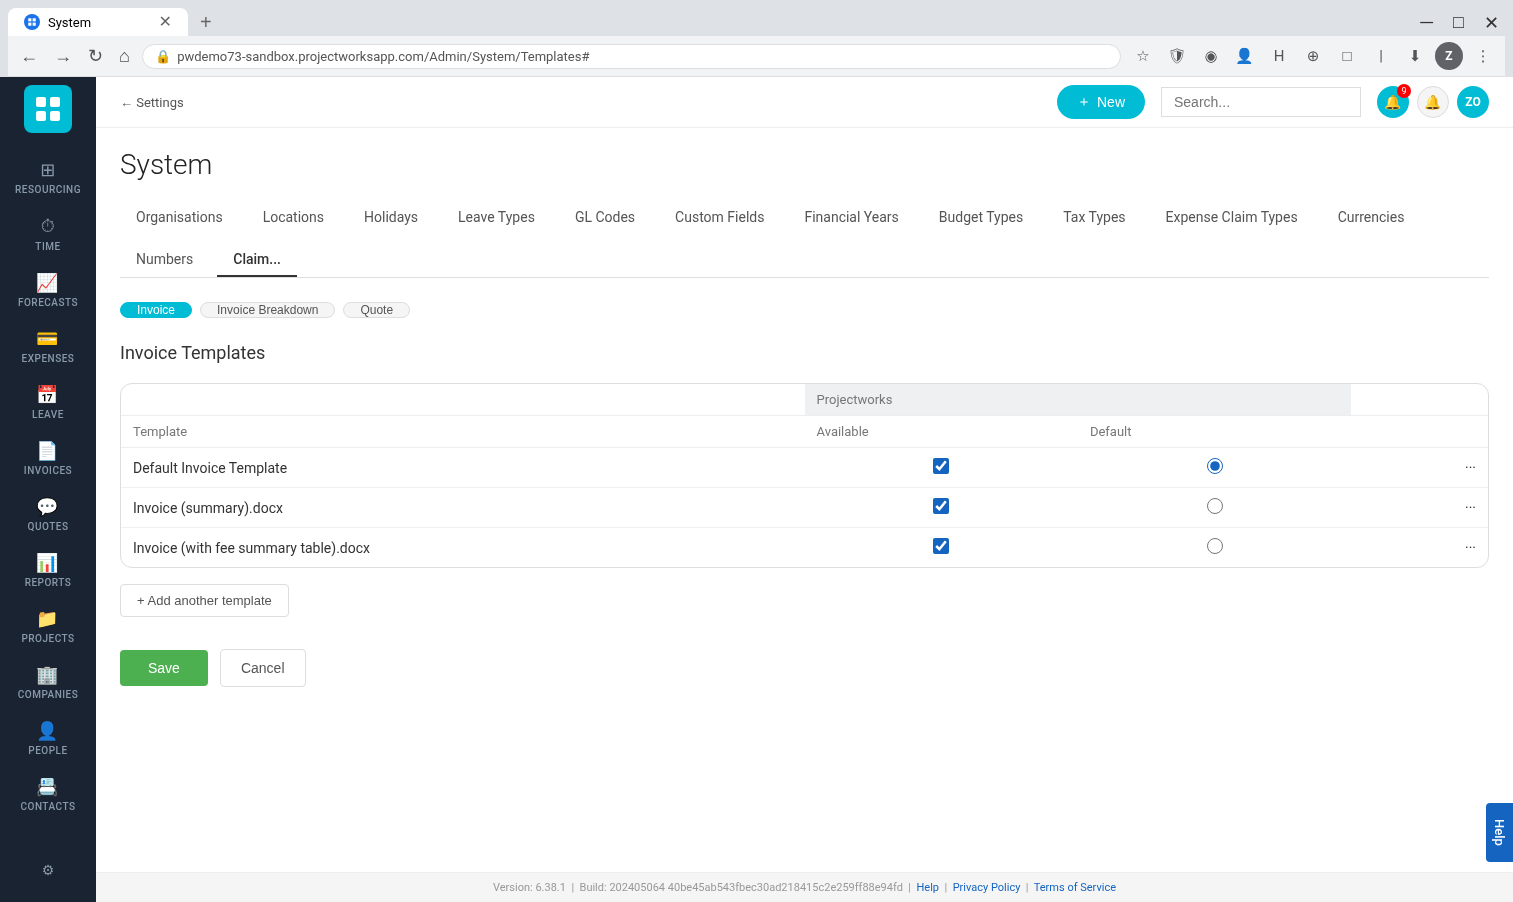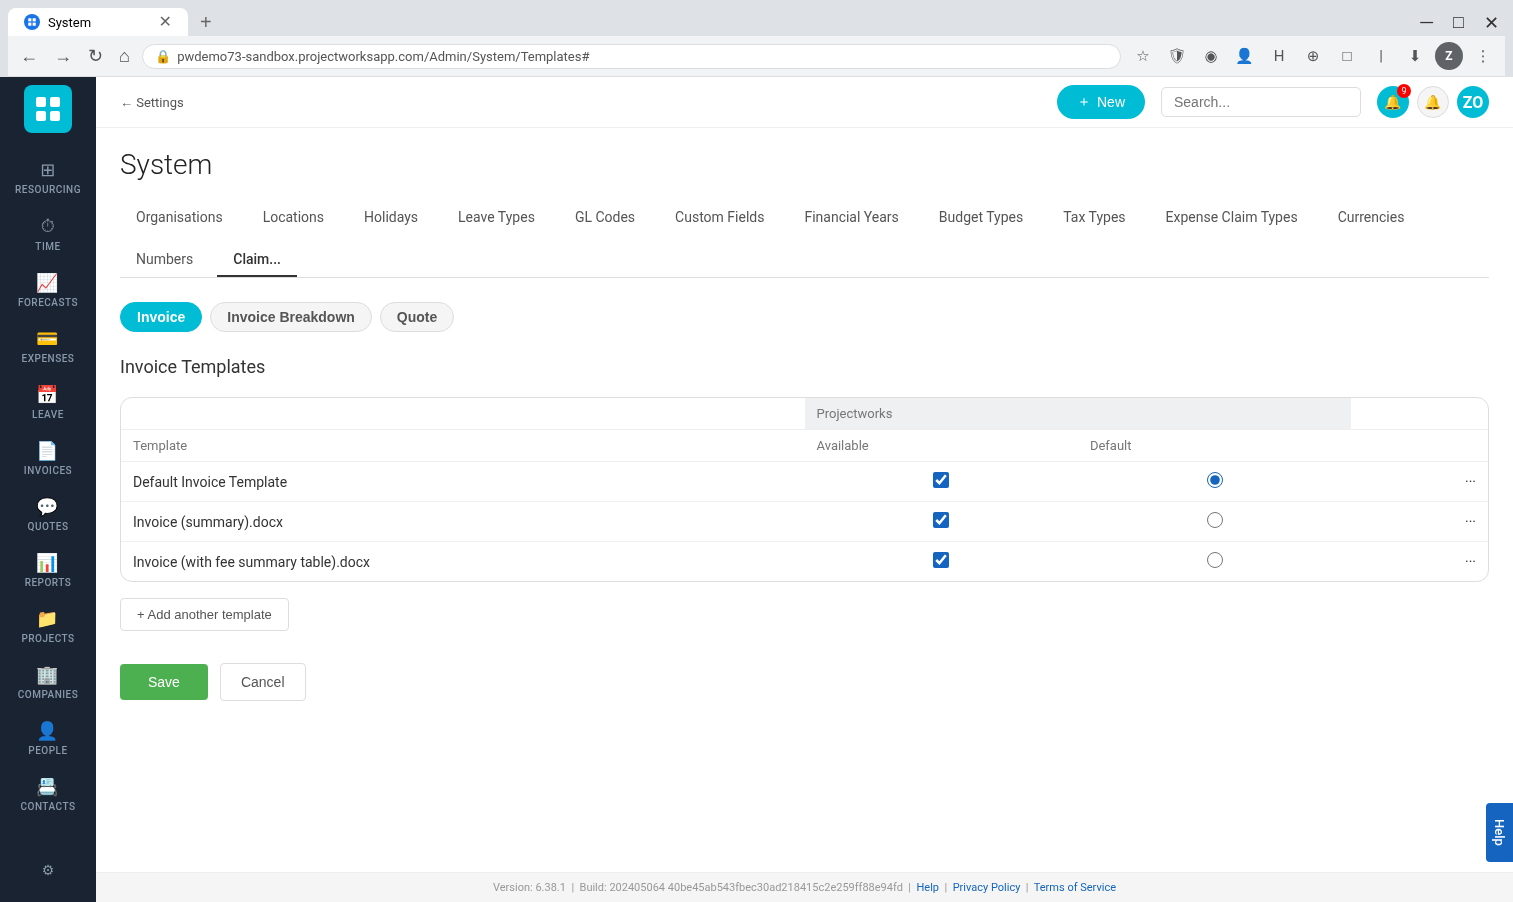--- a/index.html
+++ b/index.html
@@ -37,39 +37,39 @@
     .sidebar-settings { color: #8899aa; cursor: pointer; padding: 8px; border-radius: 50%; }
 
     
     .main-content { flex: 1; display: flex; flex-direction: column; overflow: hidden; background: #f5f5f5; }
 
     
     .app-header { background: white; padding: 8px 24px; display: flex; align-items: center; gap: 16px; border-bottom: 1px solid #eee; flex-shrink: 0; }
     .back-link { color: #555; font-size: 13px; cursor: pointer; text-decoration: none; display: flex; align-items: center; gap: 4px; }
     .header-spacer { flex: 1; }
     .new-button { background: #00bcd4; color: white; border: none; border-radius: 50px; padding: 8px 20px; display: flex; align-items: center; gap: 6px; cursor: pointer; font-size: 14px; font-weight: 500; }
-    .header-search { border: 1px solid #ddd; border-radius: 5px; padding: 6px 12px; font-size: 14px; width: 200px; outline: none; }
+    .header-search { border: 1px solid #ddd; border-radius: 0; padding: 6px 12px; font-size: 14px; width: 200px; outline: none; }
     .header-icons { display: flex; gap: 8px; align-items: center; }
     .header-icon-btn { width: 32px; height: 32px; border-radius: 50%; background: #00bcd4; color: white; display: flex; align-items: center; justify-content: center; cursor: pointer; font-size: 14px; position: relative; }
     .header-icon-btn.light { background: #f5f5f5; color: #555; border: 1px solid #ddd; }
     .notif-badge { position: absolute; top: -2px; right: -2px; background: red; color: white; border-radius: 50%; width: 14px; height: 14px; font-size: 9px; display: flex; align-items: center; justify-content: center; }
-    .user-avatar { width: 32px; height: 32px; border-radius: 50%; background: #00bcd4; color: white; display: flex; align-items: center; justify-content: center; font-size: 16px; font-weight: bold; cursor: pointer; }
+    .user-avatar { width: 32px; height: 32px; border-radius: 50%; background: #00bcd4; color: white; display: flex; align-items: center; justify-content: center; font-size: 12px; font-weight: bold; cursor: pointer; }
 
     
     .page-content { flex: 1; overflow-y: auto; padding: 20px 24px; background: white; }
     .page-title { font-size: 28px; font-weight: 300; color: #222; margin-bottom: 20px; }
 
     
     .nav-tabs { display: flex; gap: 8px; border-bottom: 1px solid #ddd; margin-bottom: 24px; flex-wrap: wrap; }
     .nav-tab { padding: 8px 16px; font-size: 14px; cursor: pointer; color: #555; border-bottom: 2px solid transparent; text-decoration: none; white-space: nowrap; }
     .nav-tab.active { color: #333; border-bottom-color: #333; font-weight: 500; }
 
     
     .template-tabs { display: flex; gap: 8px; margin-bottom: 24px; }
-    .template-tab { padding: 6px 16px; border-radius: 16px; font-size: 14px; cursor: pointer; border: 1px solid #ddd; background: #f5f5f5; color: #555; font-weight: bold; }
+    .template-tab { padding: 0 16px; border-radius: 16px; font-size: 12px; cursor: pointer; border: 1px solid #ddd; background: #f5f5f5; color: #555; }
     .template-tab.active { background: #00bcd4; color: white; border-color: #00bcd4; }
 
     
     .section-title { font-size: 18px; font-weight: 400; color: #333; margin-bottom: 20px; }
 
     
     .templates-table { width: 100%; border-collapse: collapse; }
     .templates-table th { text-align: left; font-weight: 400; color: #777; font-size: 13px; padding: 8px 12px; border-bottom: 1px solid #eee; }
     .templates-table td { padding: 10px 12px; border-bottom: 1px solid #f0f0f0; font-size: 14px; color: #333; vertical-align: middle; }
     .templates-table tr:last-child td { border-bottom: none; }

